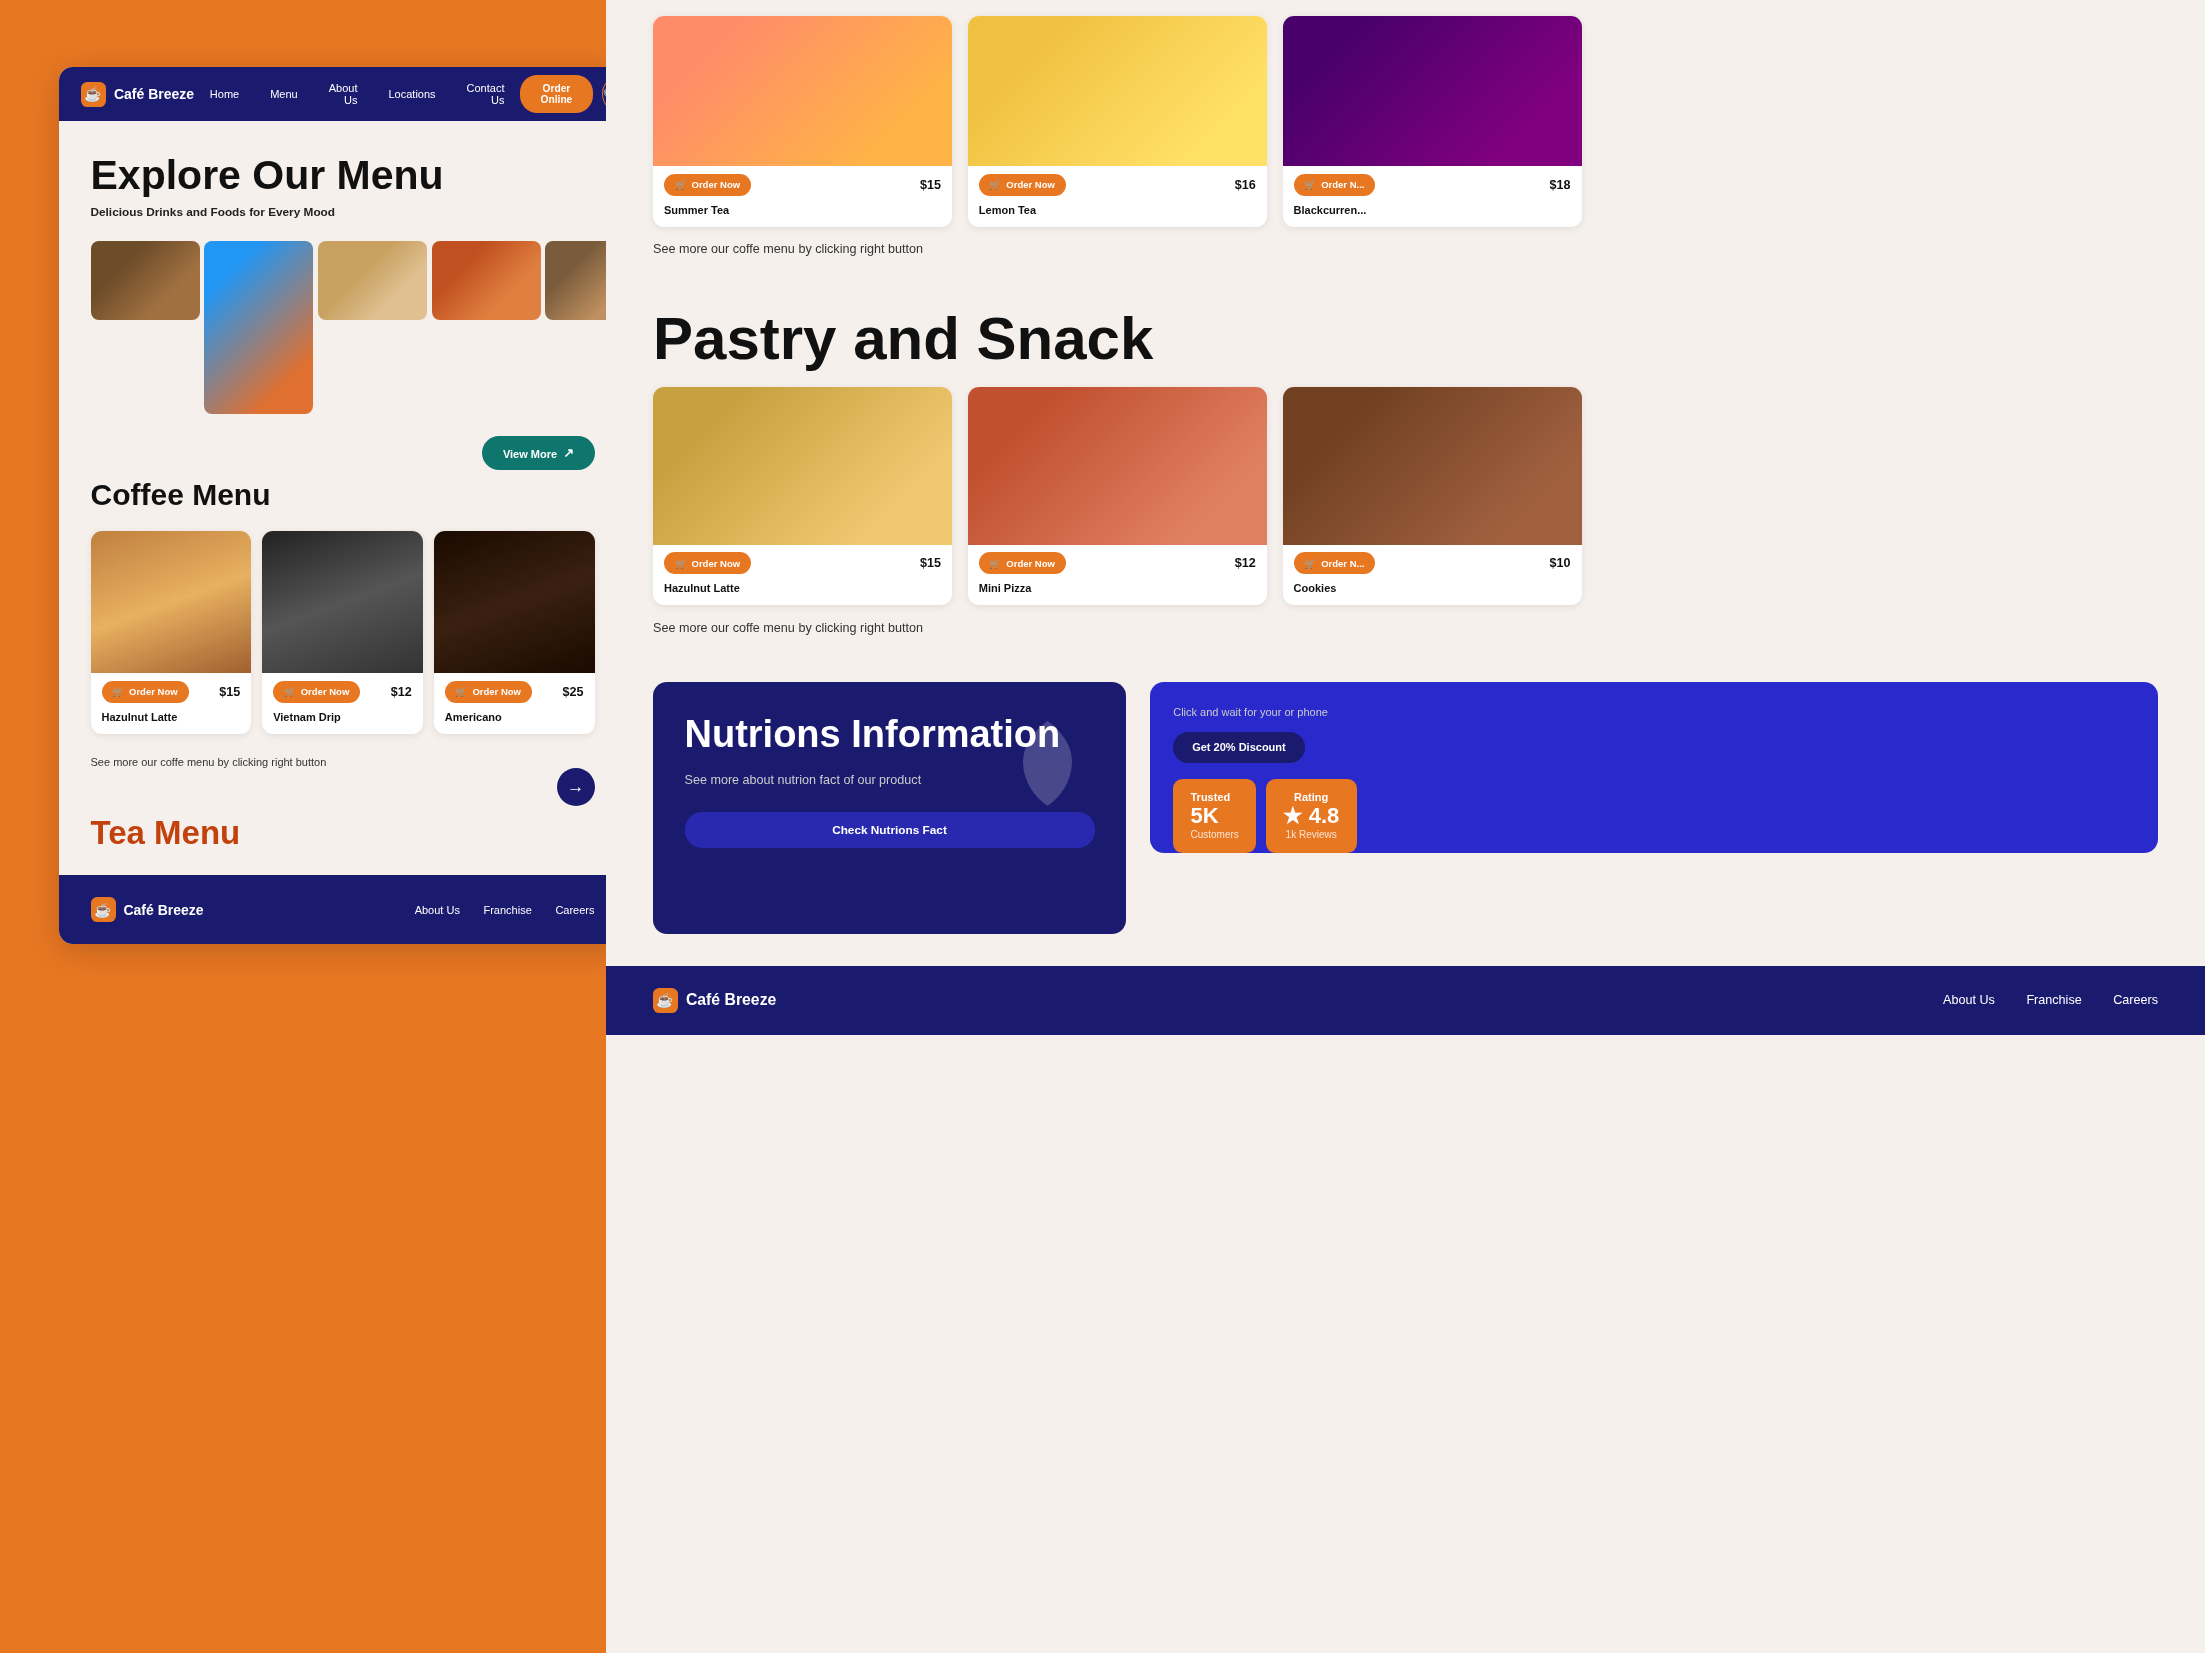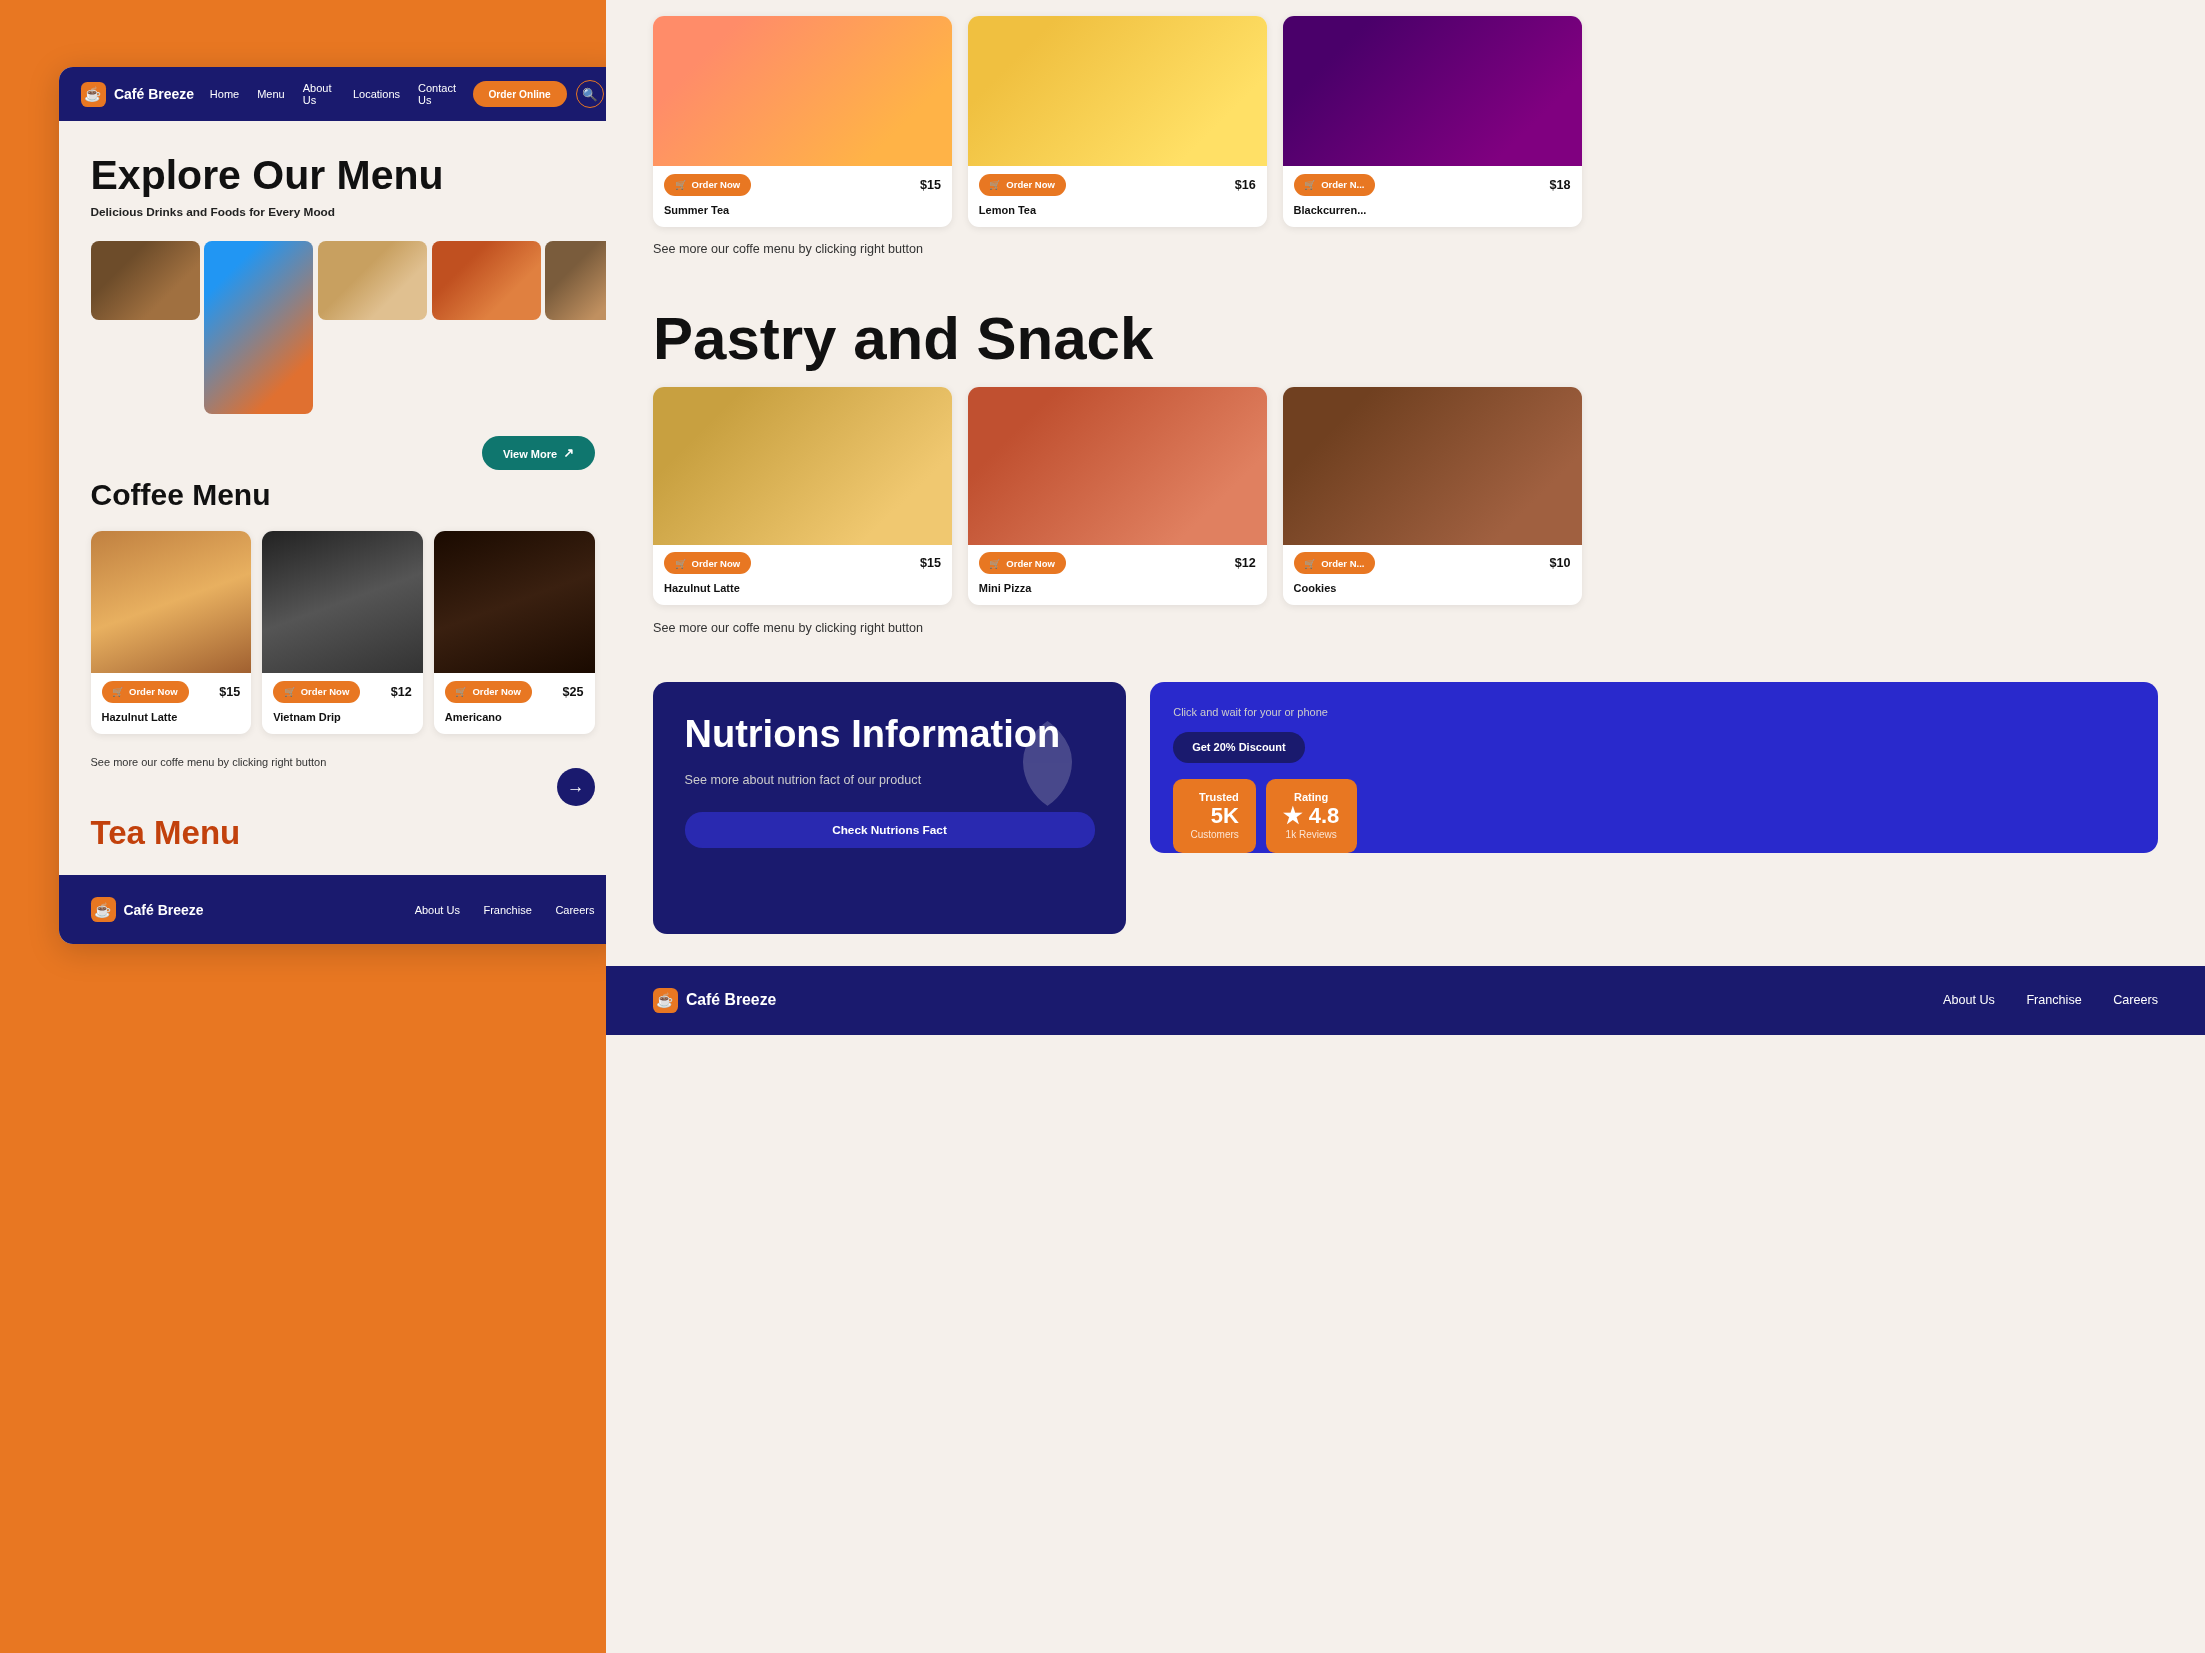--- a/index.html
+++ b/index.html
@@ -47,24 +47,25 @@
       border-radius: 6.3px;
       width: 25px;
       height: 25px;
       display: flex;
       align-items: center;
       justify-content: center;
       font-size: 14px;
     }
     .navbar-links {
       display: flex;
-      gap: 18px;
+      gap: 31px;
       align-items: center;
       flex: 1;
       justify-content: center;
+      text-align: right;
     }
     .navbar-links a {
       color: white;
       text-decoration: none;
       font-size: 11px;
       font-weight: 500;
     }
     .navbar-actions {
       display: flex;
       align-items: center;
@@ -422,21 +423,21 @@
       margin-bottom: 15.8px;
     }
     .stats-row {
       display: flex;
       gap: 9.5px;
     }
     .stat-card {
       background: #E87722;
       border-radius: 9.5px;
       padding: 12.6px 17.3px;
-      text-align: right;
+      text-align: left;
     }
     .stat-label {
       font-size: 11px;
       color: white;
       font-weight: 600;
     }
     .stat-value {
       font-size: 22px;
       font-weight: 900;
       color: white;

